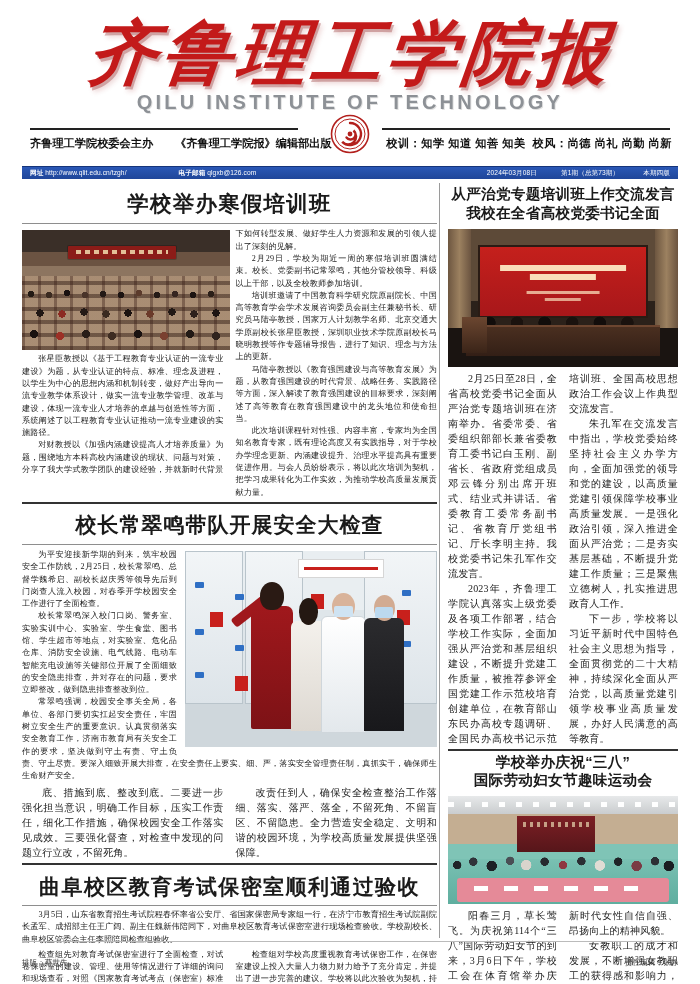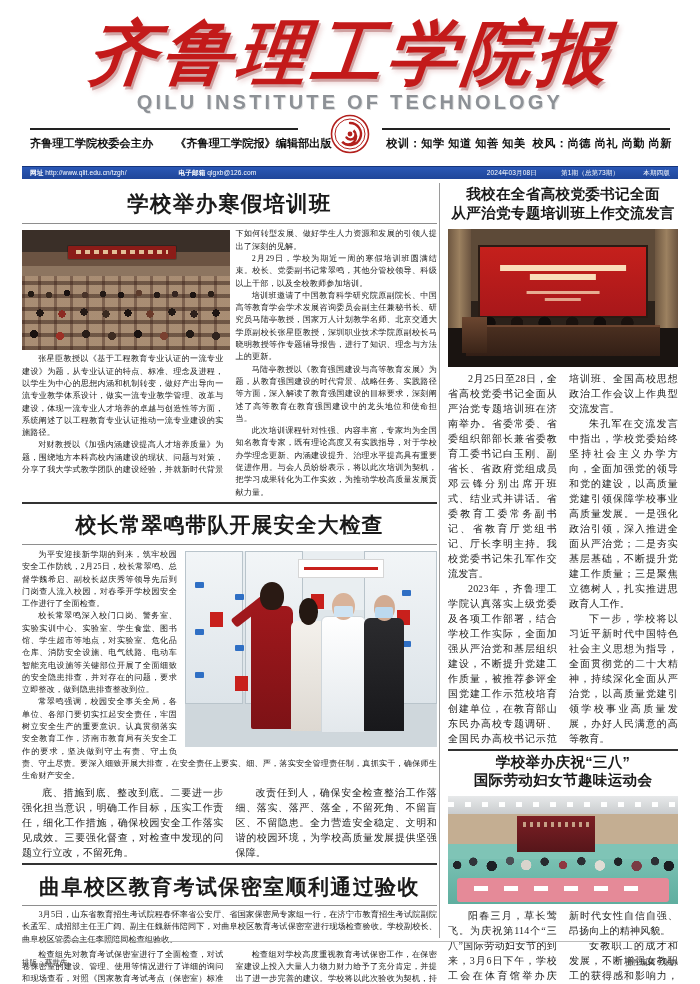--- a/index.html
+++ b/index.html
@@ -461,22 +461,22 @@
           <p class="body-txt">检查组先对教育考试保密室进行了全面检查，对试卷保密室的建设、管理、使用等情况进行了详细的询问和现场查看，对照《国家教育考试考点（保密室）标准化建设规范》，逐项查看了保密室的设施设备、人防物防技防措施配备，认为曲阜校区保密室建设工作抓得了领导重视、管理到位、措施得力、成效良好，符合试卷保密室的相关规范和建设标准要求。</p>
           <p class="body-txt">检查组对学校高度重视教育考试保密工作，在保密室建设上投入大量人力物力财力给予了充分肯定，并提出了进一步完善的建议。学校将以此次验收为契机，持续加强教育考试安全保密体系建设，为维护国家教育考试安全保驾护航。</p>
         </div>
       </div>
     </div>
 
     <div class="col-right">
 
       <div>
         <div class="hl hl-r">
+          <div>从严治党专题培训班上作交流发言</div>
           <div>我校在全省高校党委书记全面</div>
-          <div>从严治党专题培训班上作交流发言</div>
         </div>
         <div class="photo ph-conf">
           <div class="pillarL"></div>
           <div class="pillarR"></div>
           <div class="screen">
             <div class="sl1"></div>
             <div class="sl2"></div>
             <div class="sl3"></div>
             <div class="sl4"></div>
           </div>

